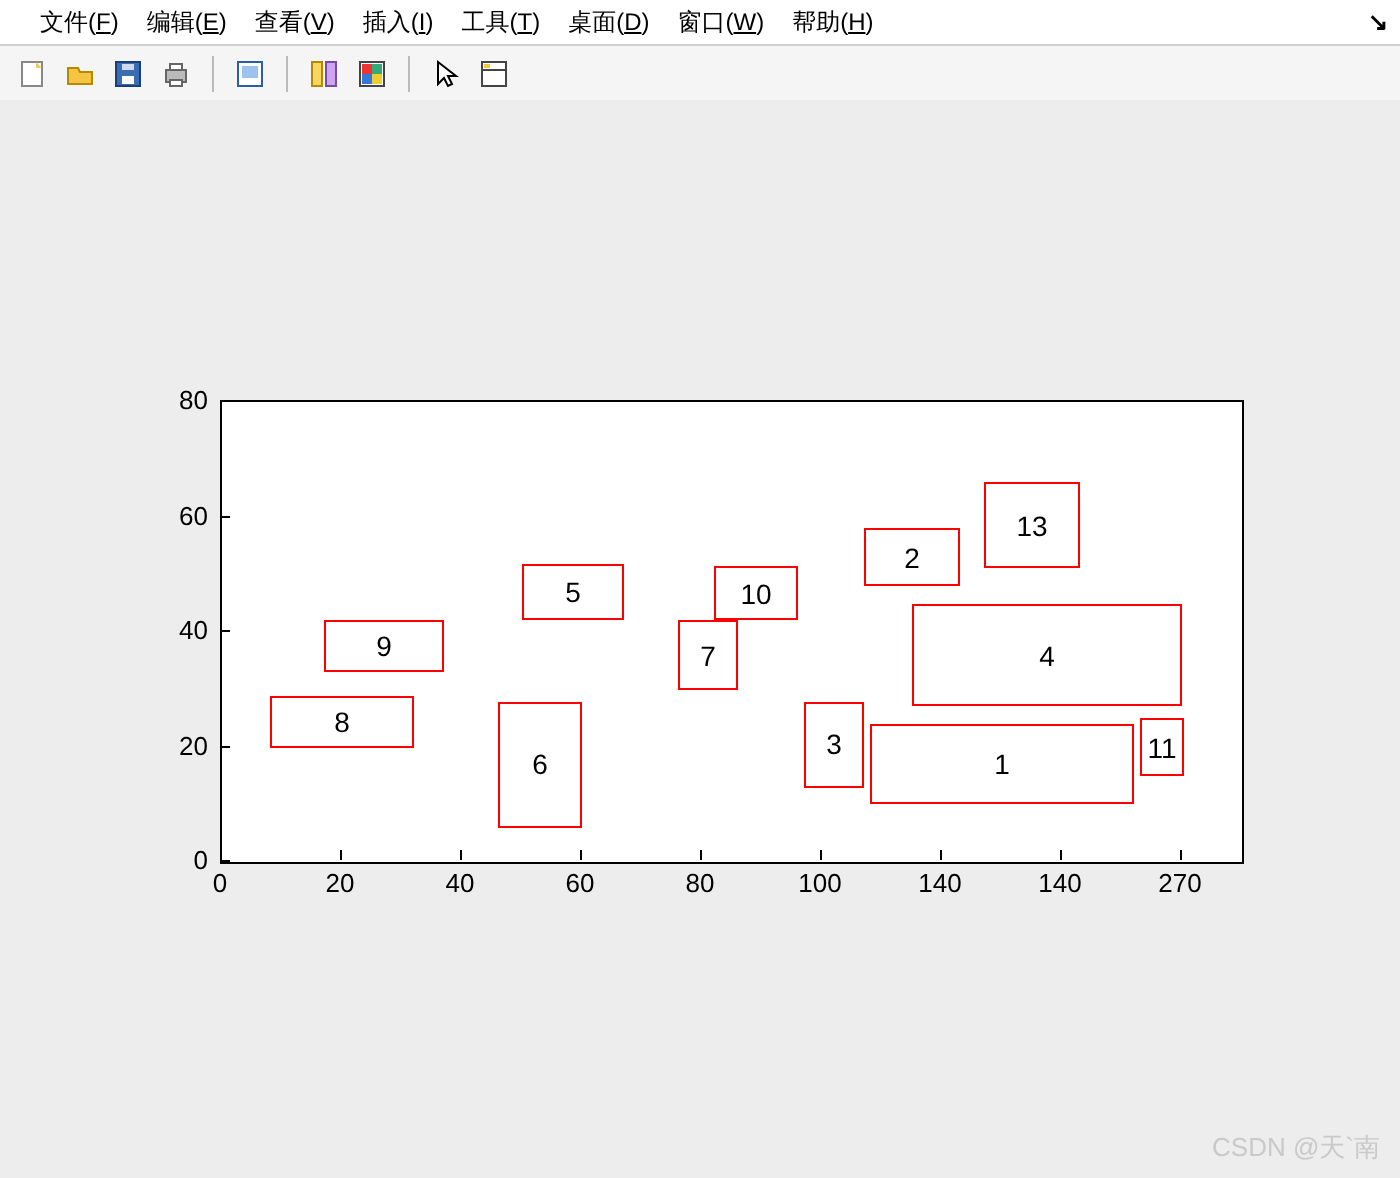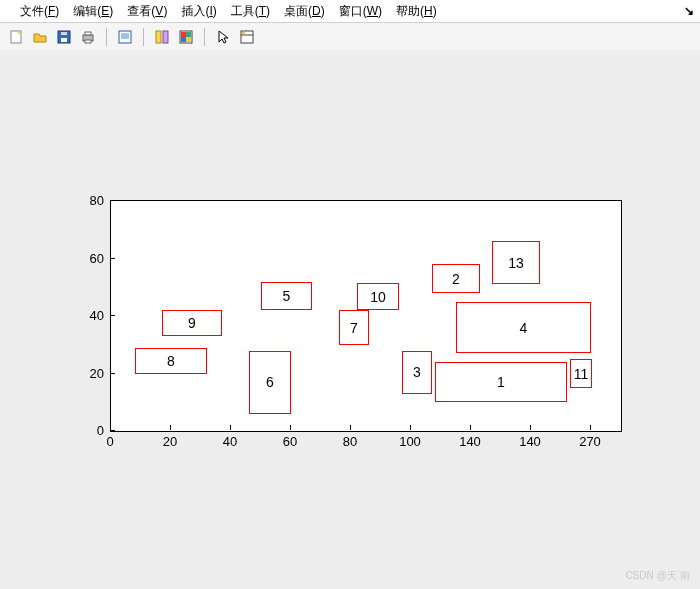--- a/index.html
+++ b/index.html
@@ -102,21 +102,21 @@
     align-items: center;
     justify-content: center;
     font-size: 14px;
     color: #000;
   }
   .watermark {
     position: absolute;
     right: 10px;
     bottom: 6px;
     color: #c9c9c9;
-    font-size: 10px;
+    font-size: 13px;
     font-family: Arial, sans-serif;
   }
 </style>
 </head>
 <body>
 
 <div class="menubar">
   <div class="menu-items">
     <span class="menu-item"><span>文件</span>(<u>F</u>)</span>
     <span class="menu-item"><span>编辑</span>(<u>E</u>)</span>

